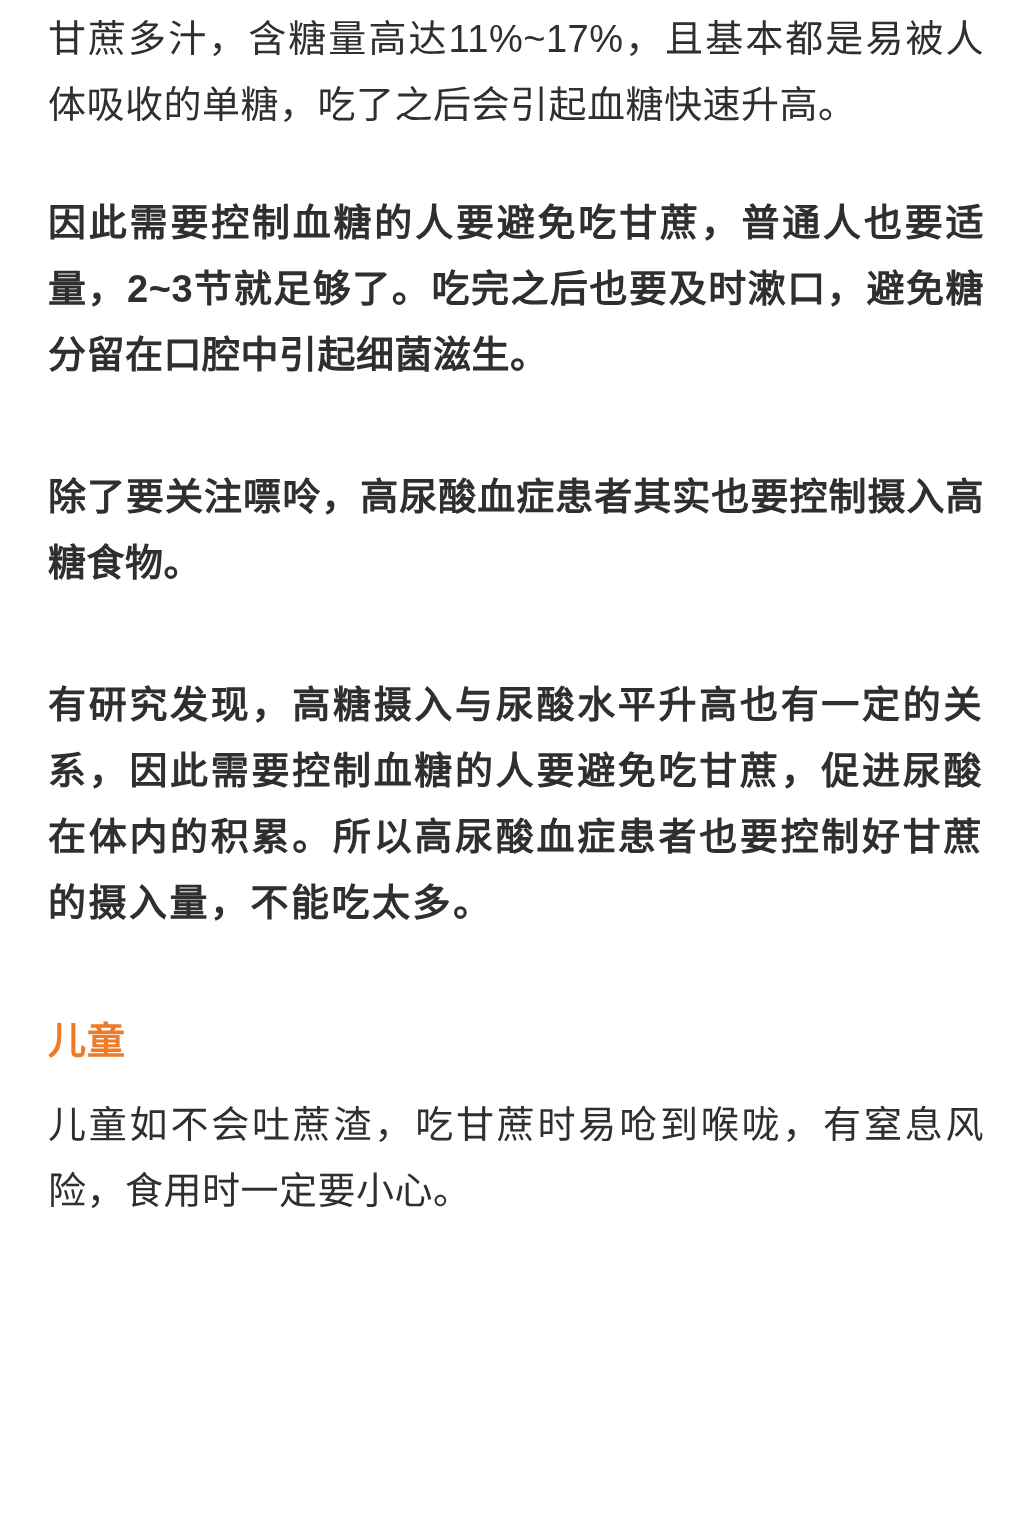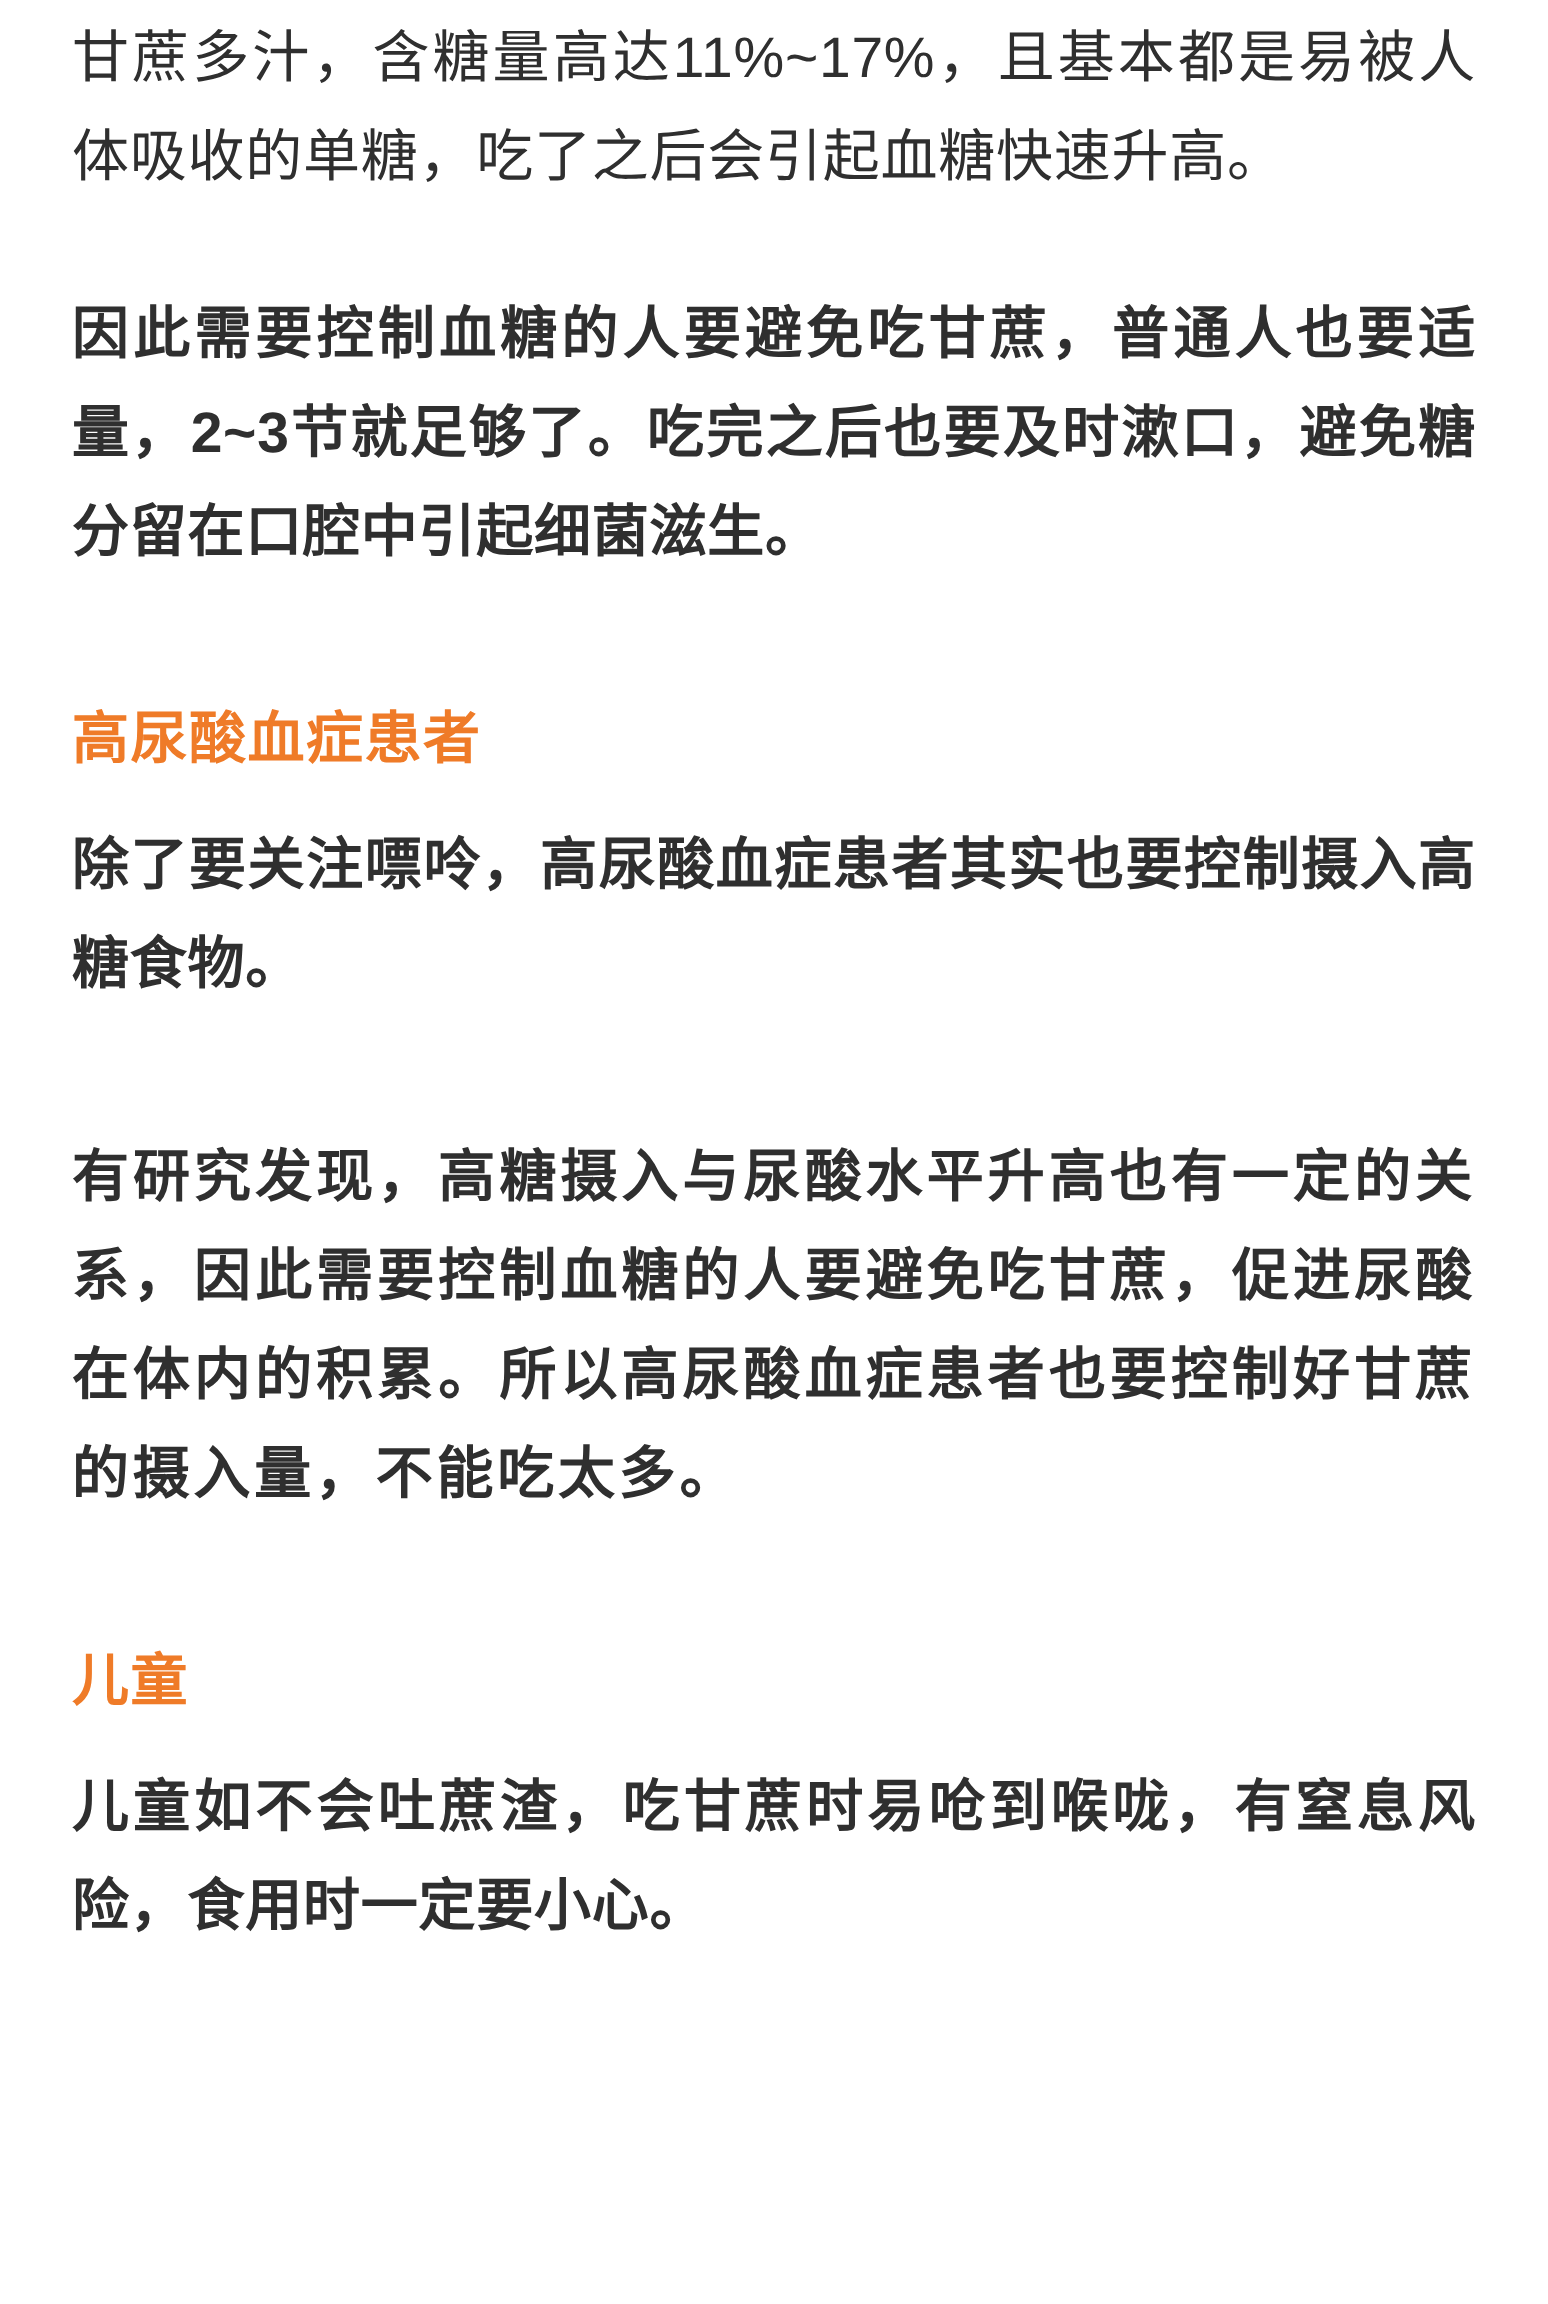--- a/index.html
+++ b/index.html
@@ -49,33 +49,31 @@
     margin-top: 22px;
   }
   .para.after-heading {
     margin-top: 0;
   }
   .spaced {
     letter-spacing: 2.5px;
   }
   .last {
     margin-bottom: 0;
-    font-weight: bold;
   }
 </style>
 </head>
 <body>
 
 <div class="article">
 
   <p class="para tight">甘蔗多汁，含糖量高达11%~17%，且基本都是易被人体吸收的单糖，吃了之后会引起血糖快速升高。</p>
 
   <p class="para loose">因此需要控制血糖的人要避免吃甘蔗，普通人也要适量，2~3节就足够了。吃完之后也要及时漱口，避免糖分留在口腔中引起细菌滋生。</p>
 
-  <h2 class="heading">高尿酸血症患者</h2>
 
   <p class="para after-heading loose">除了要关注嘌呤，高尿酸血症患者其实也要控制摄入高糖食物。</p>
 
   <p class="para spaced loose">有研究发现，高糖摄入与尿酸水平升高也有一定的关系，因此需要控制血糖的人要避免吃甘蔗，促进尿酸在体内的积累。所以高尿酸血症患者也要控制好甘蔗的摄入量，不能吃太多。</p>
 
   <h2 class="heading second">儿童</h2>
 
   <p class="para after-heading last">儿童如不会吐蔗渣，吃甘蔗时易呛到喉咙，有窒息风险，食用时一定要小心。</p>
 
 </div>

